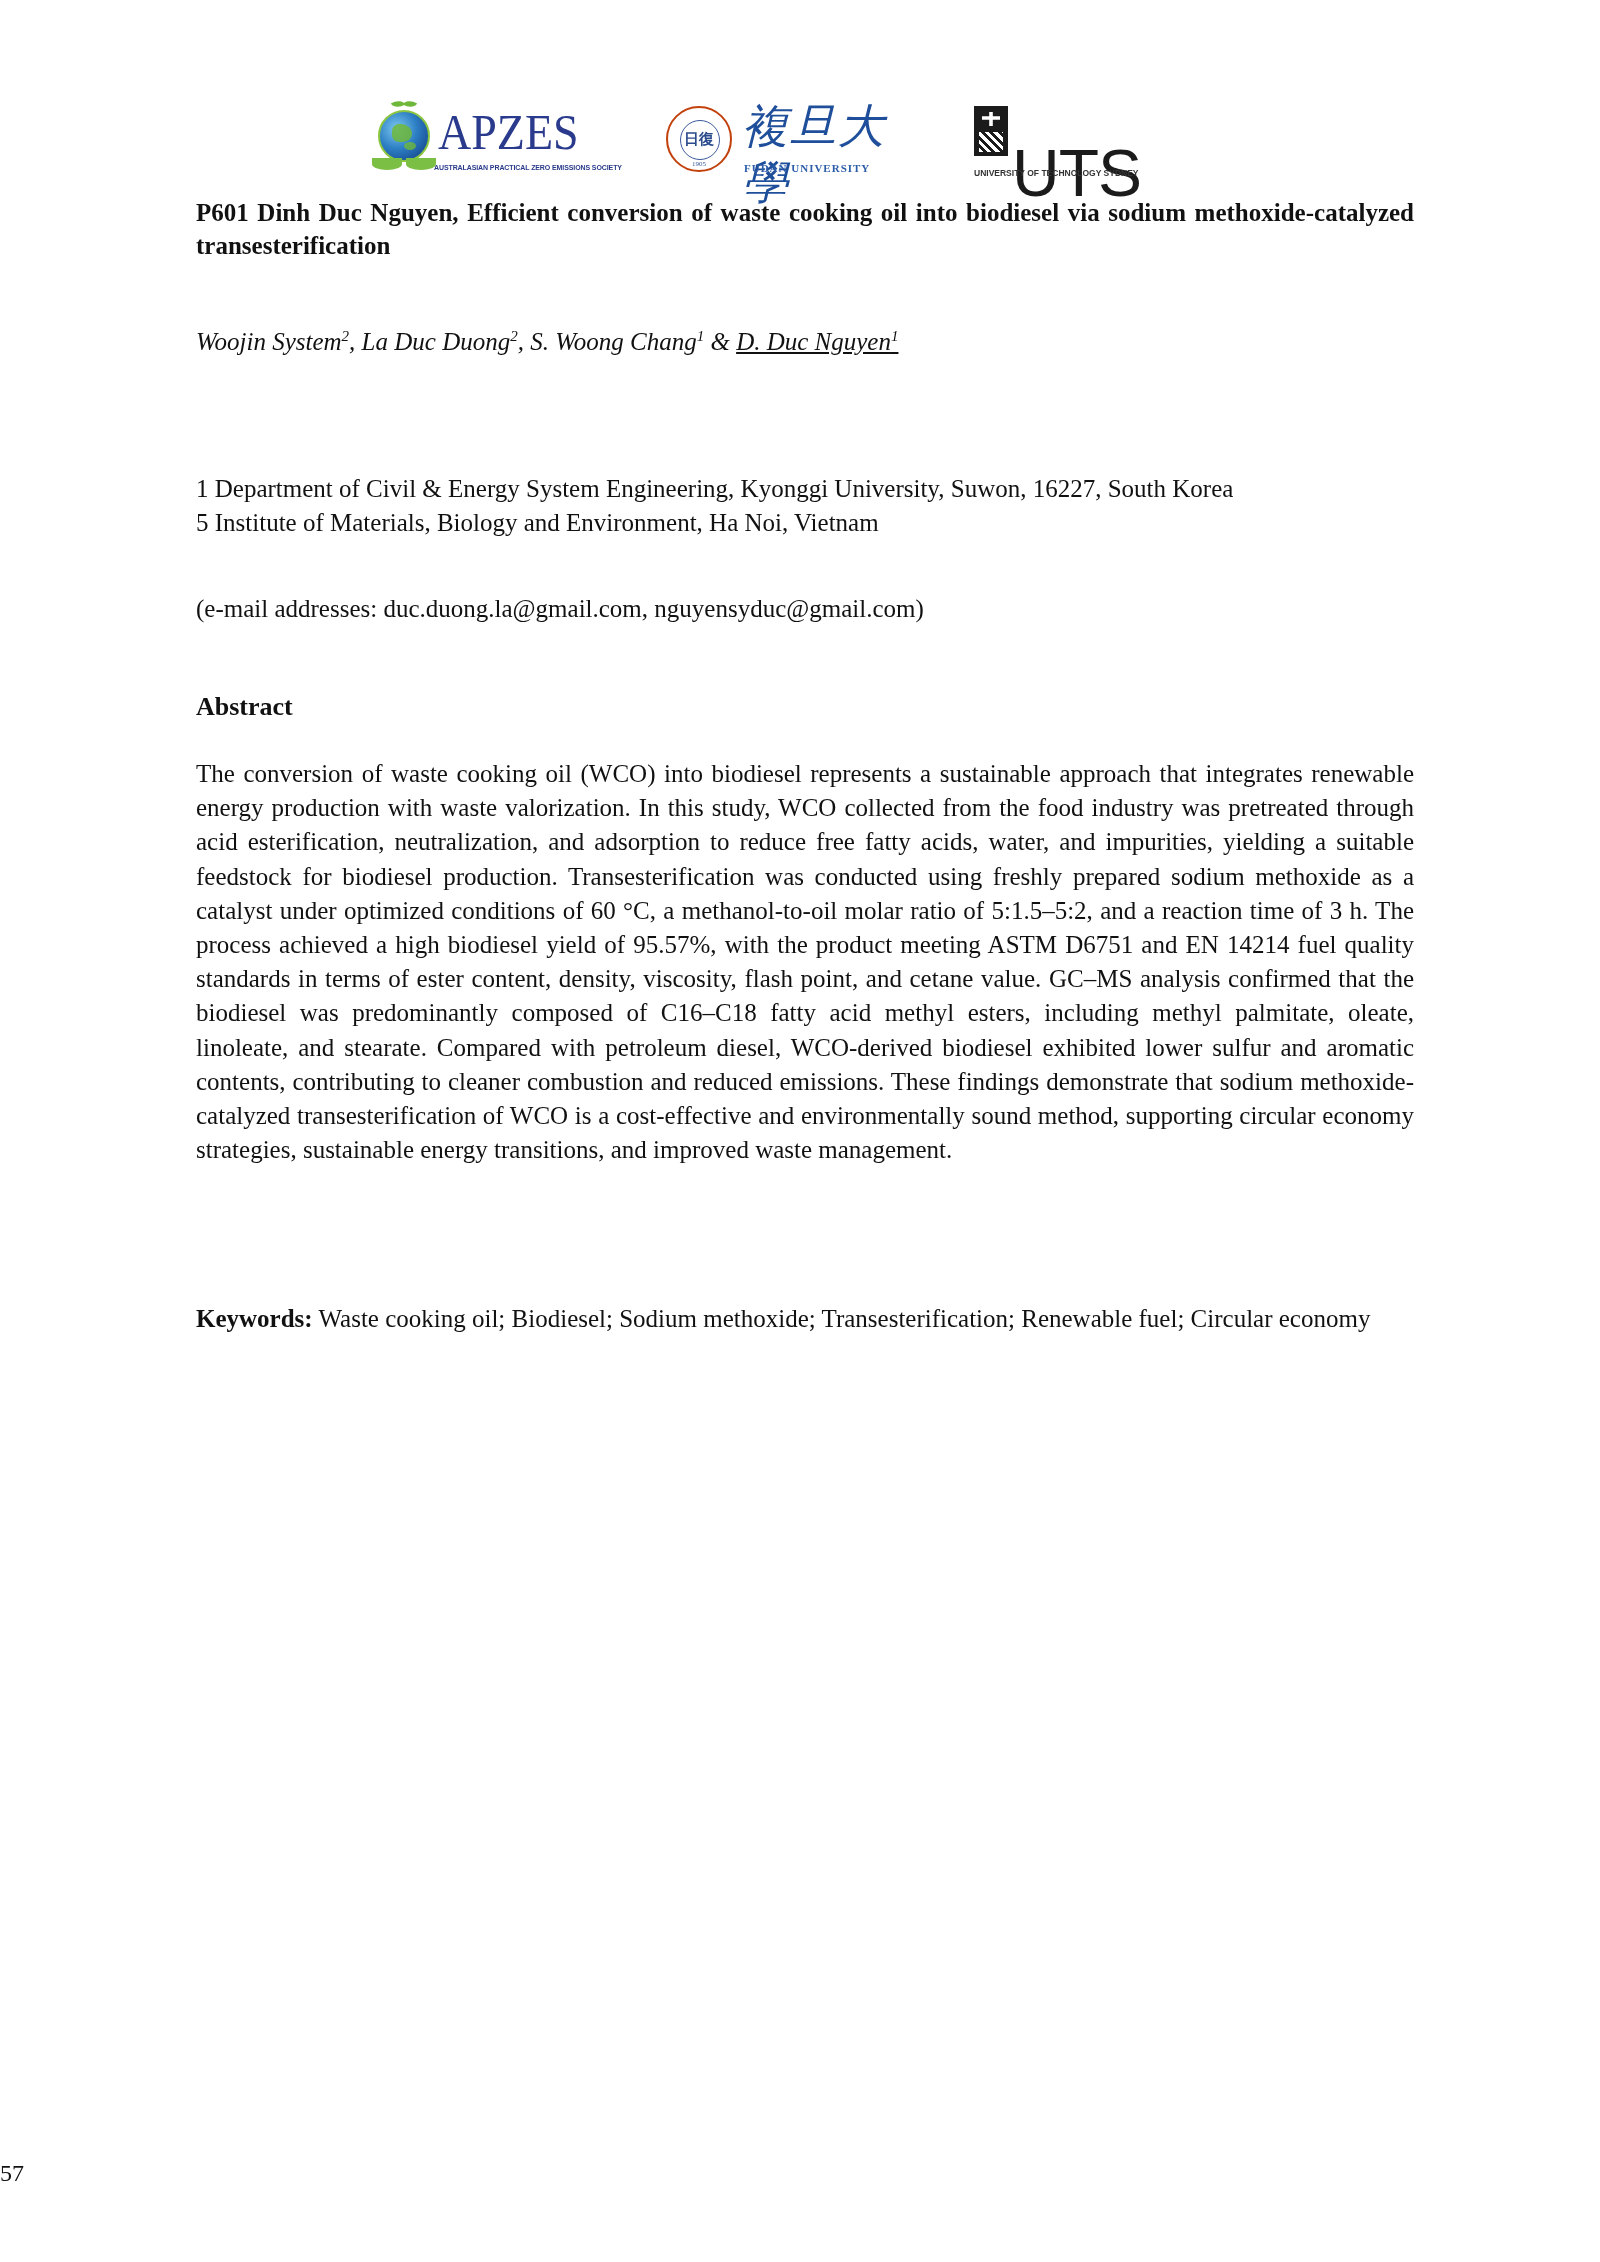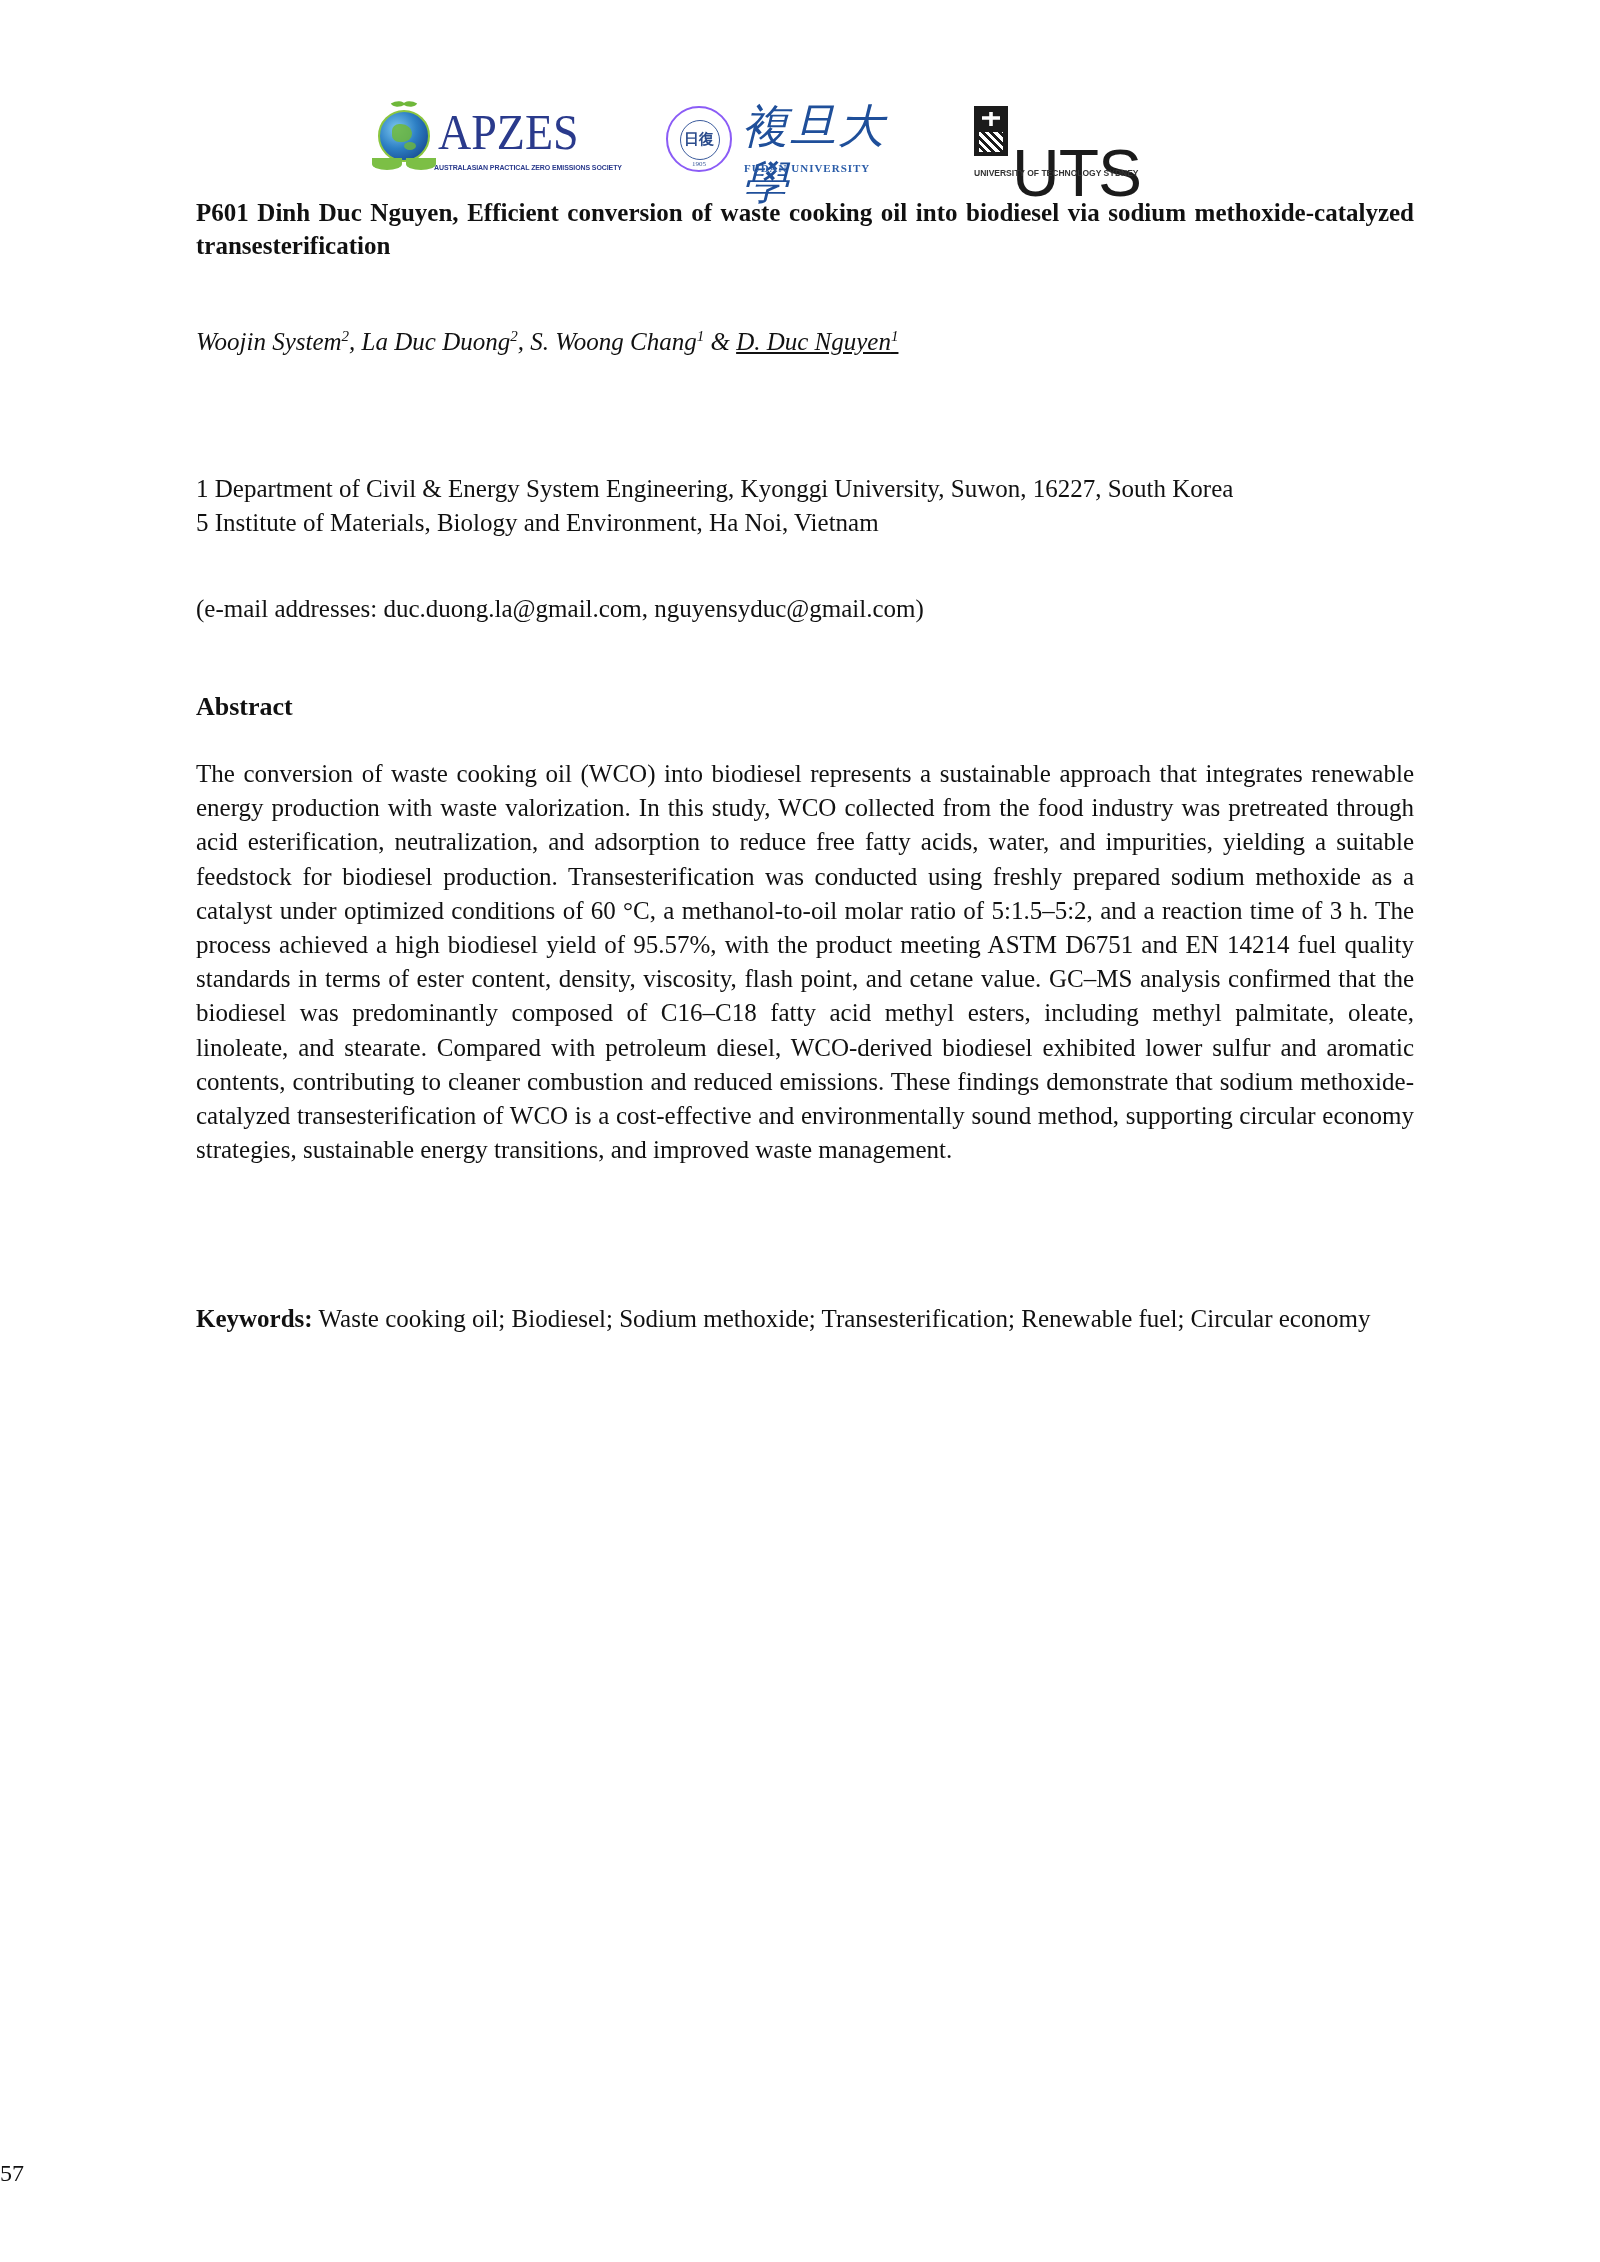--- a/index.html
+++ b/index.html
@@ -25,21 +25,21 @@
   .hands { position: absolute; left: 2px; top: 62px; width: 64px; height: 14px; }
   .hands span { position: absolute; top: 0; width: 30px; height: 12px; background: #7cbf45; border-radius: 0 0 60% 60%; }
   .hands span:first-child { left: 0; }
   .hands span:last-child { right: 0; }
   .apzes-word { position: absolute; left: 68px; top: 10px; font-family: "Liberation Serif", serif;
                 font-size: 50px; color: #2a3a8c; letter-spacing: 0px; line-height: 52px; transform: scaleX(.92); transform-origin: left; }
   .apzes-sub { position: absolute; left: 64px; top: 68px; font-family: "Liberation Sans", sans-serif;
                font-size: 7px; font-weight: bold; color: #2a3a8c; white-space: nowrap; letter-spacing: -.1px; }
 
   .seal { position: absolute; left: 6px; top: 10px; width: 66px; height: 66px; border-radius: 50%;
-          border: 2px solid #8b5cf6; box-sizing: border-box; }
+          border: 2px solid #c2410c; box-sizing: border-box; }
   .seal::after { content: ""; position: absolute; left: 12px; top: 12px; width: 38px; height: 38px;
           border-radius: 50%; border: 1.5px solid #3a5a9c; }
   .seal-text { position: absolute; left: 0; right: 0; top: 22px; text-align: center; font-size: 15px;
                color: #2b4c8c; font-weight: bold; font-family: "DejaVu Sans", sans-serif; }
   .seal-year { position: absolute; left: 0; right: 0; bottom: 2px; text-align: center; font-size: 7px; color: #3a5a9c; }
   .fudan-cn { position: absolute; left: 82px; top: 2px; font-size: 46px; color: #1f4f9a;
               font-family: "DejaVu Serif", serif; font-style: italic; letter-spacing: 2px; line-height: 56px; }
   .fudan-en { position: absolute; left: 84px; top: 66px; font-size: 11px; color: #2a5ca8;
               font-family: "Liberation Serif", serif; font-weight: bold; letter-spacing: 1px; }
 

